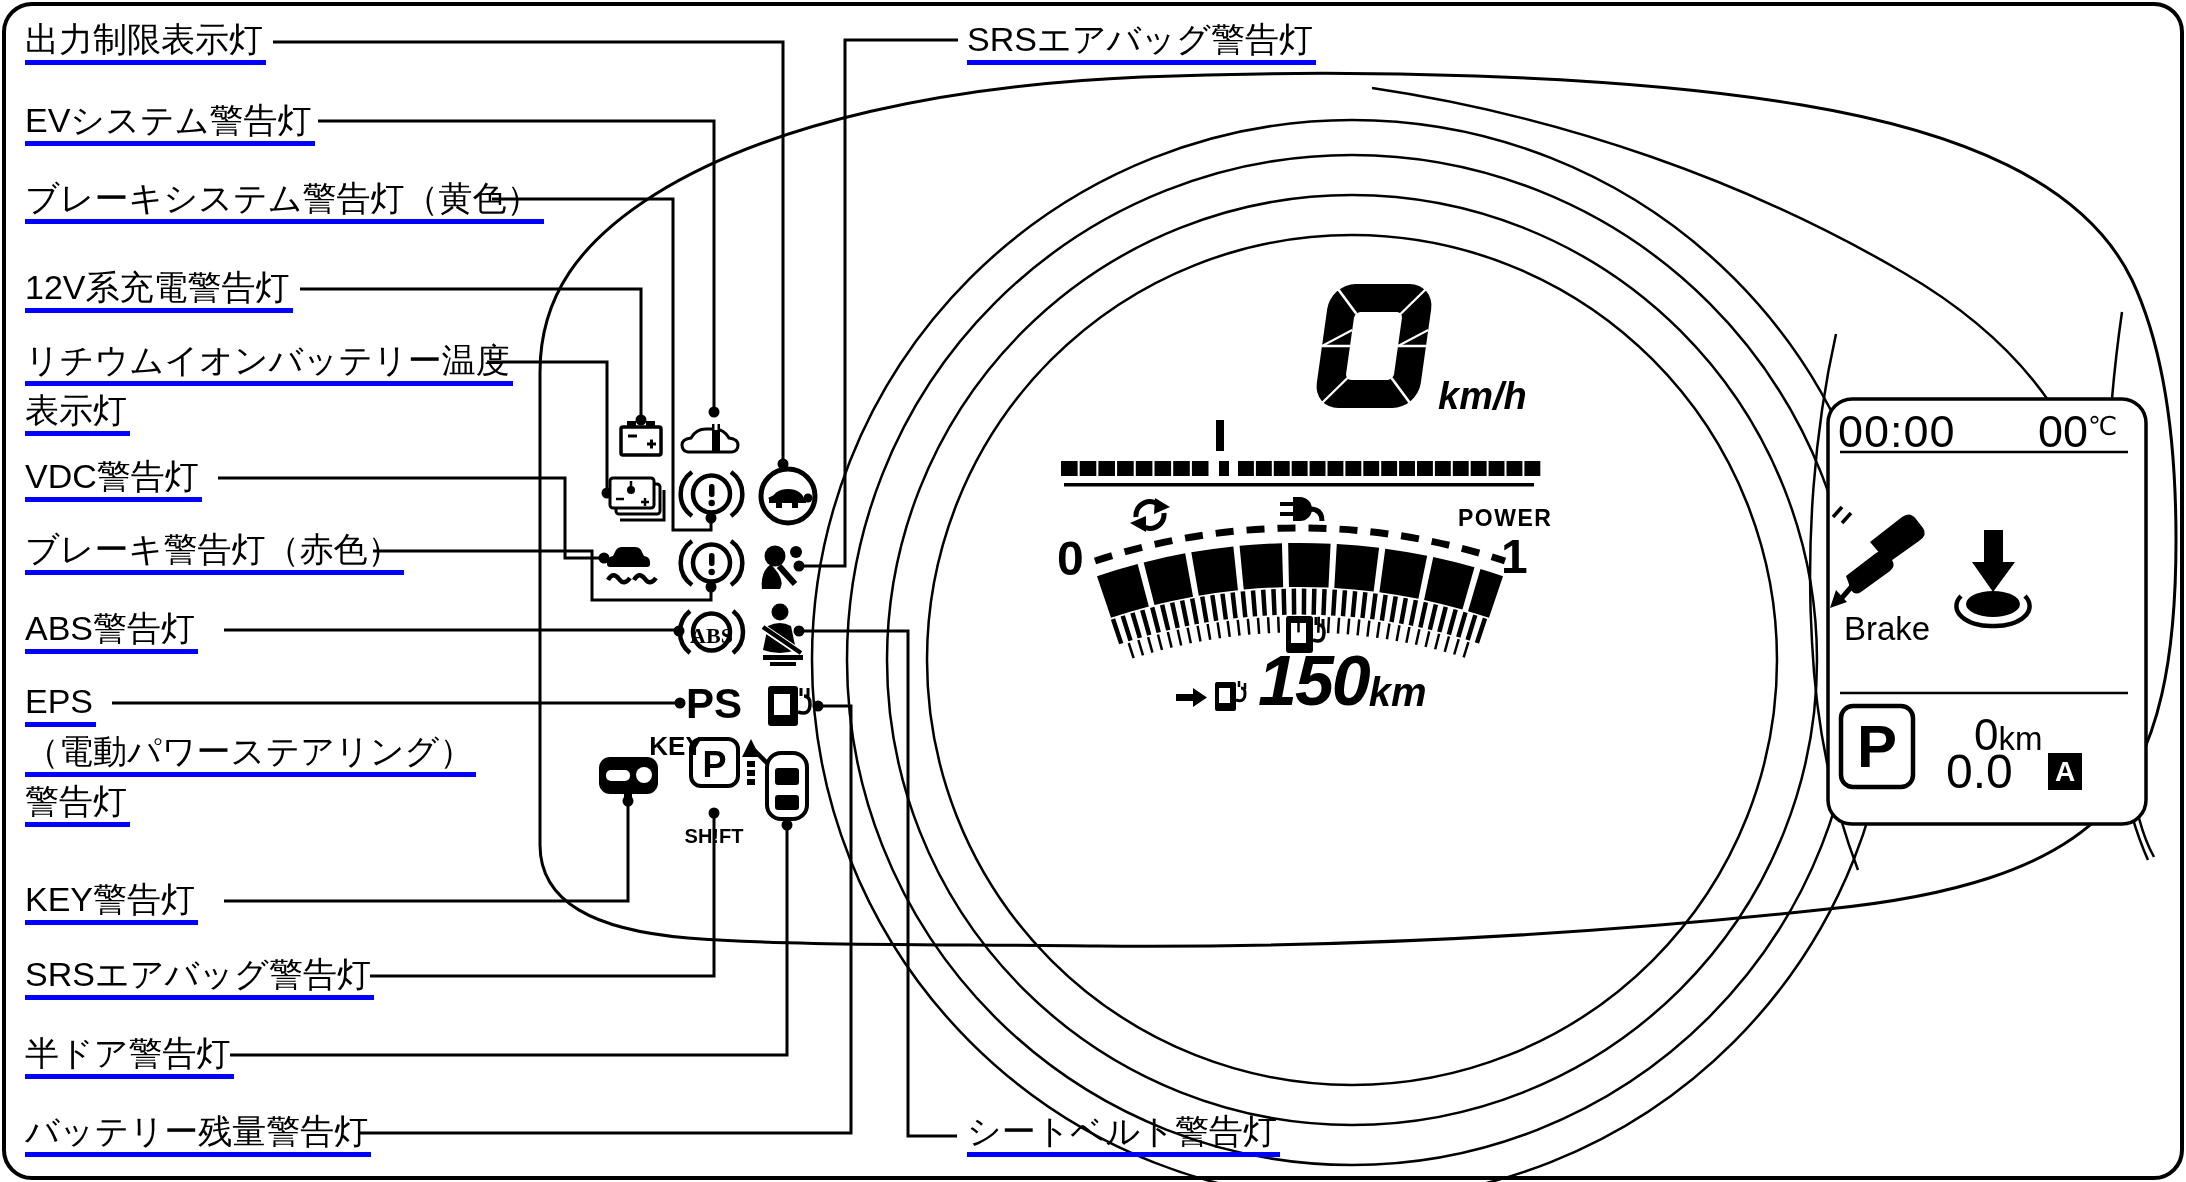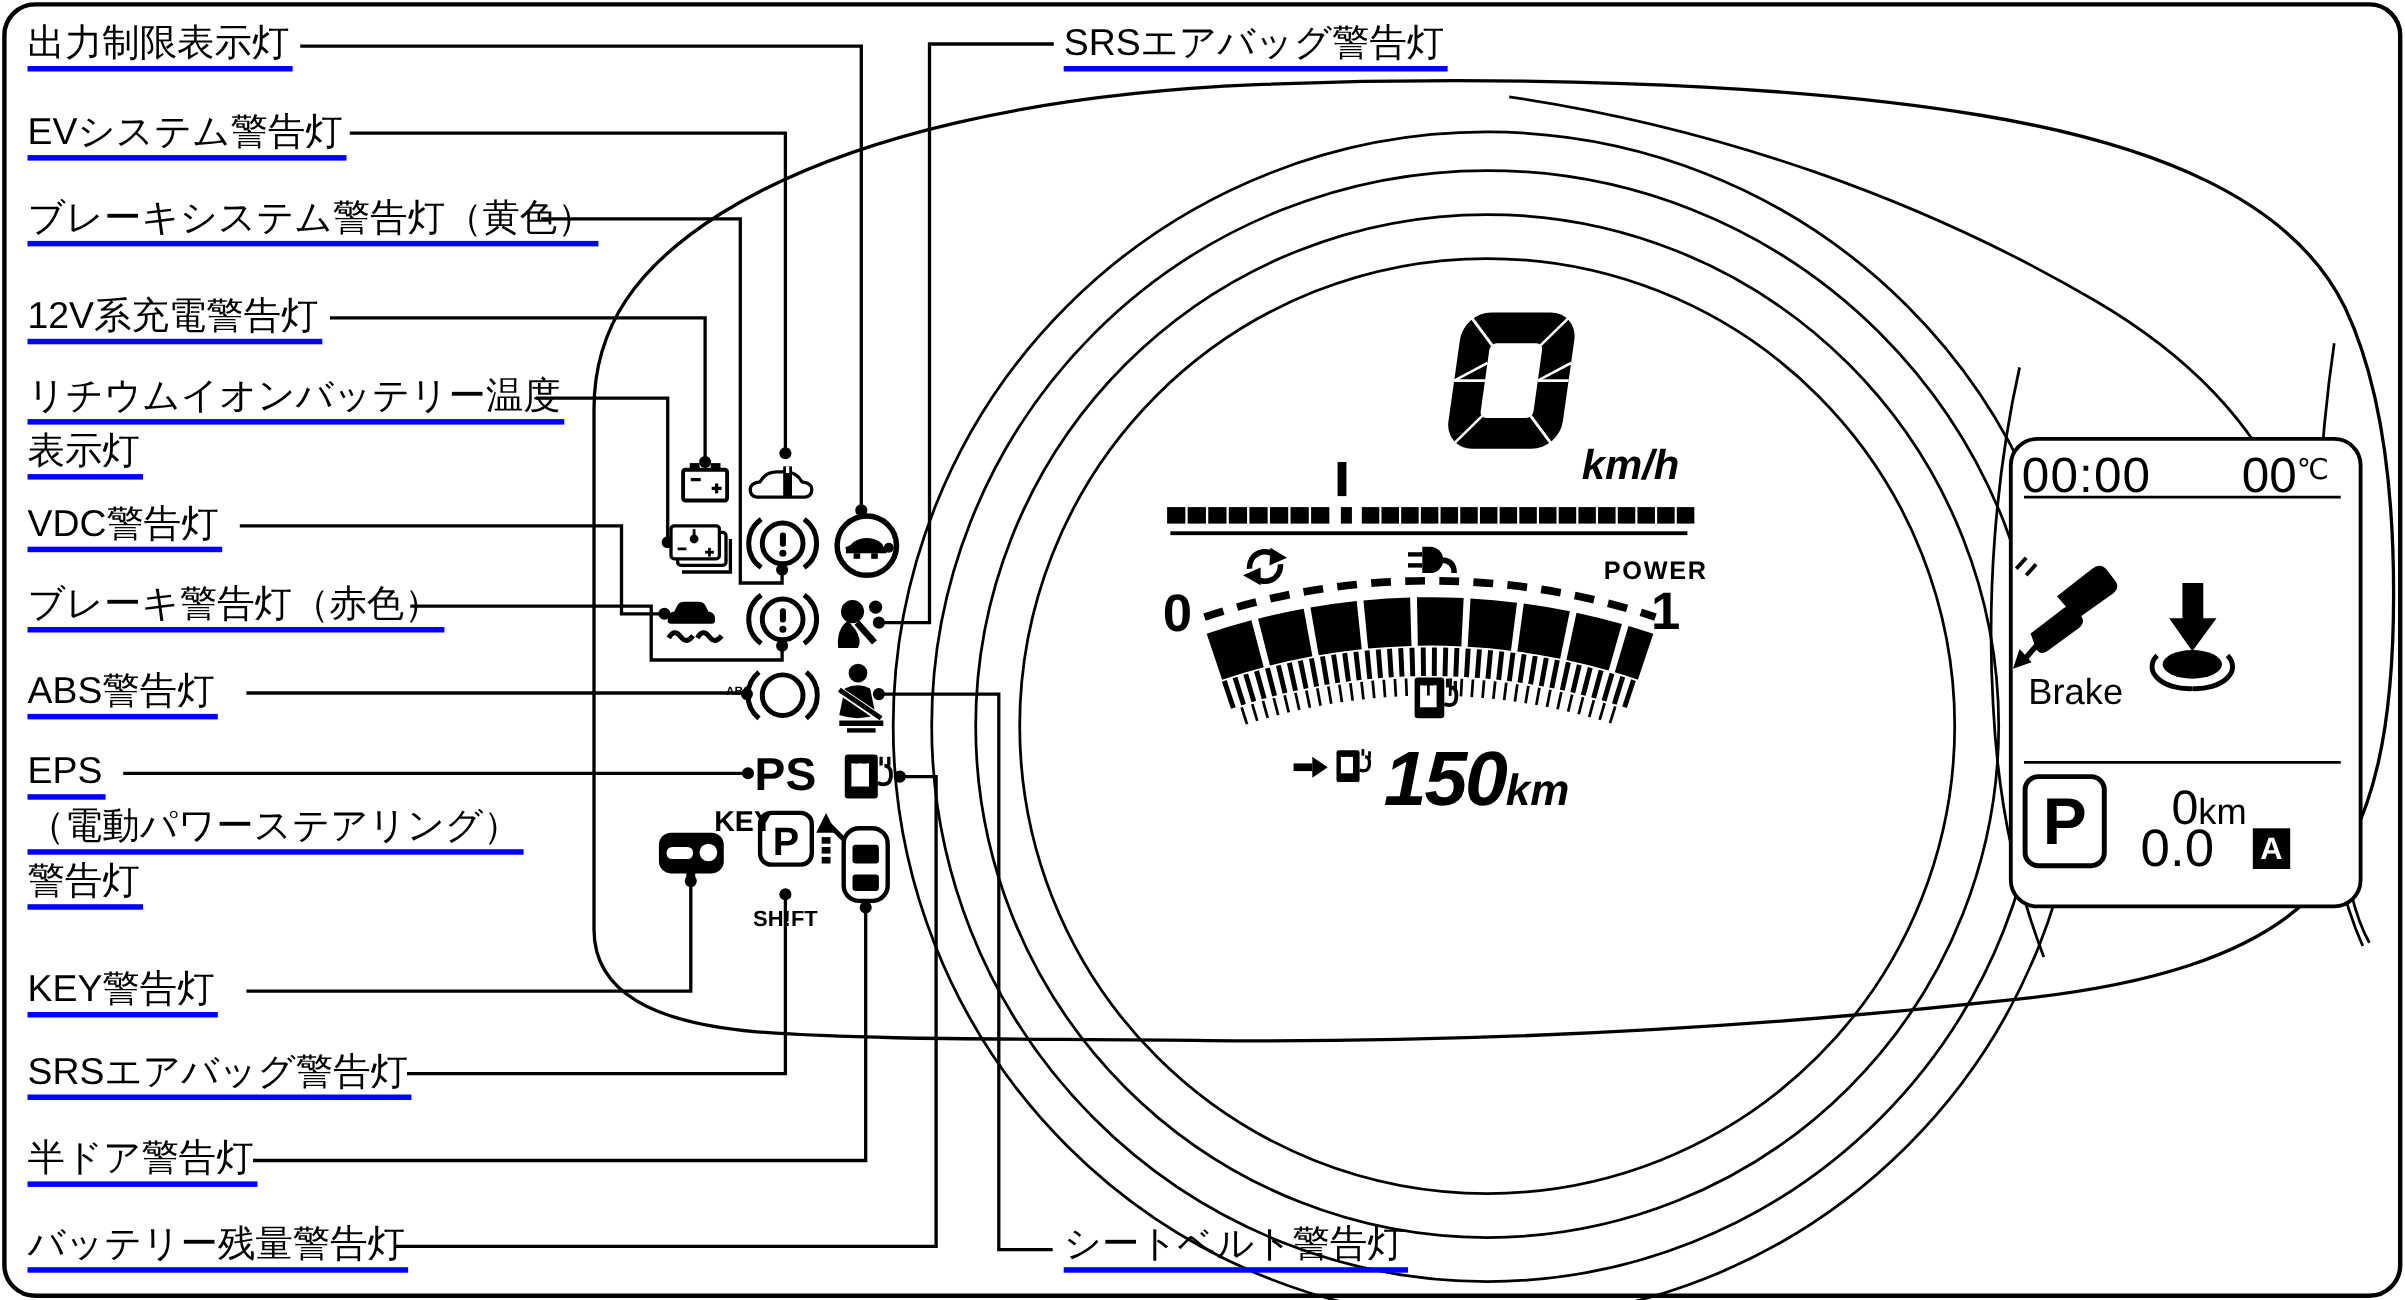--- a/index.html
+++ b/index.html
@@ -5,21 +5,21 @@
   html,body{margin:0;padding:0;background:#fff;}
   #stage{position:relative;width:2186px;height:1182px;background:#fff;overflow:hidden;
          font-family:"Liberation Sans","DejaVu Sans",sans-serif;color:#000;}
   #art{position:absolute;left:0;top:0;}
   .t{position:absolute;white-space:nowrap;}
   .lbl{position:absolute;left:25px;font-size:34px;line-height:38px;font-weight:500;letter-spacing:0px;}
   .lbl span{display:table;border-bottom:5px solid #0000ff;padding:0 3px 2px 0;margin-bottom:5px;white-space:nowrap;}
   .rlbl{left:967px;}
   .ctr{text-align:center;}
   .b{font-weight:bold;}
-  .i{font-style:italic;margin-top:27px;}
+  .i{font-style:italic;}
   .sr{position:absolute;width:1px;height:1px;overflow:hidden;clip-path:inset(50%);}
   .flexend{display:flex;align-items:flex-end;}
   .flexbase{display:flex;align-items:baseline;}
 </style>
 </head>
 <body>
 
 <div id="stage">
 
 <svg id="art" width="2186" height="1182" viewBox="0 0 2186 1182">
@@ -344,21 +344,21 @@
       <span>バッテリー残量警告灯</span>
     </div>
 
 <div class="lbl rlbl" style="top:20px">
       <span>SRSエアバッグ警告灯</span>
     </div>
 <div class="lbl rlbl" style="top:1112px">
       <span>シートベルト警告灯</span>
     </div>
 
-<div class="t b ctr" style="left:648px;top:623px;width:47px;font-size:11px;">ABS</div>
+<div class="t b ctr" style="left:688px;top:623px;width:47px;font-size:22px;font-family:Liberation Serif, serif;">ABS</div>
 <div class="t b ctr" style="left:684px;top:680px;width:60px;font-size:42px;">PS</div>
 <div class="t b ctr" style="left:596px;top:731px;width:64px;font-size:26px;margin-left:48px;">KEY</div>
 <div class="t b ctr" style="left:691px;top:744px;width:47px;font-size:36px;">P</div>
 <div class="t b ctr" style="left:680px;top:789px;width:68px;font-size:20px;margin-top:36px;">SH!FT</div>
 
 <span class="sr">0</span>
 <div class="t b i" style="left:1438px;top:375px;font-size:38px;">km/h</div>
 <div class="t b" style="left:1458px;top:505px;width:100px;font-size:23px;letter-spacing:1.5px;text-align:left;">POWER</div>
 <div class="t b" style="left:1057px;top:531px;font-size:48px;">0</div>
 <div class="t b" style="left:1501px;top:529px;font-size:48px;">1</div>

